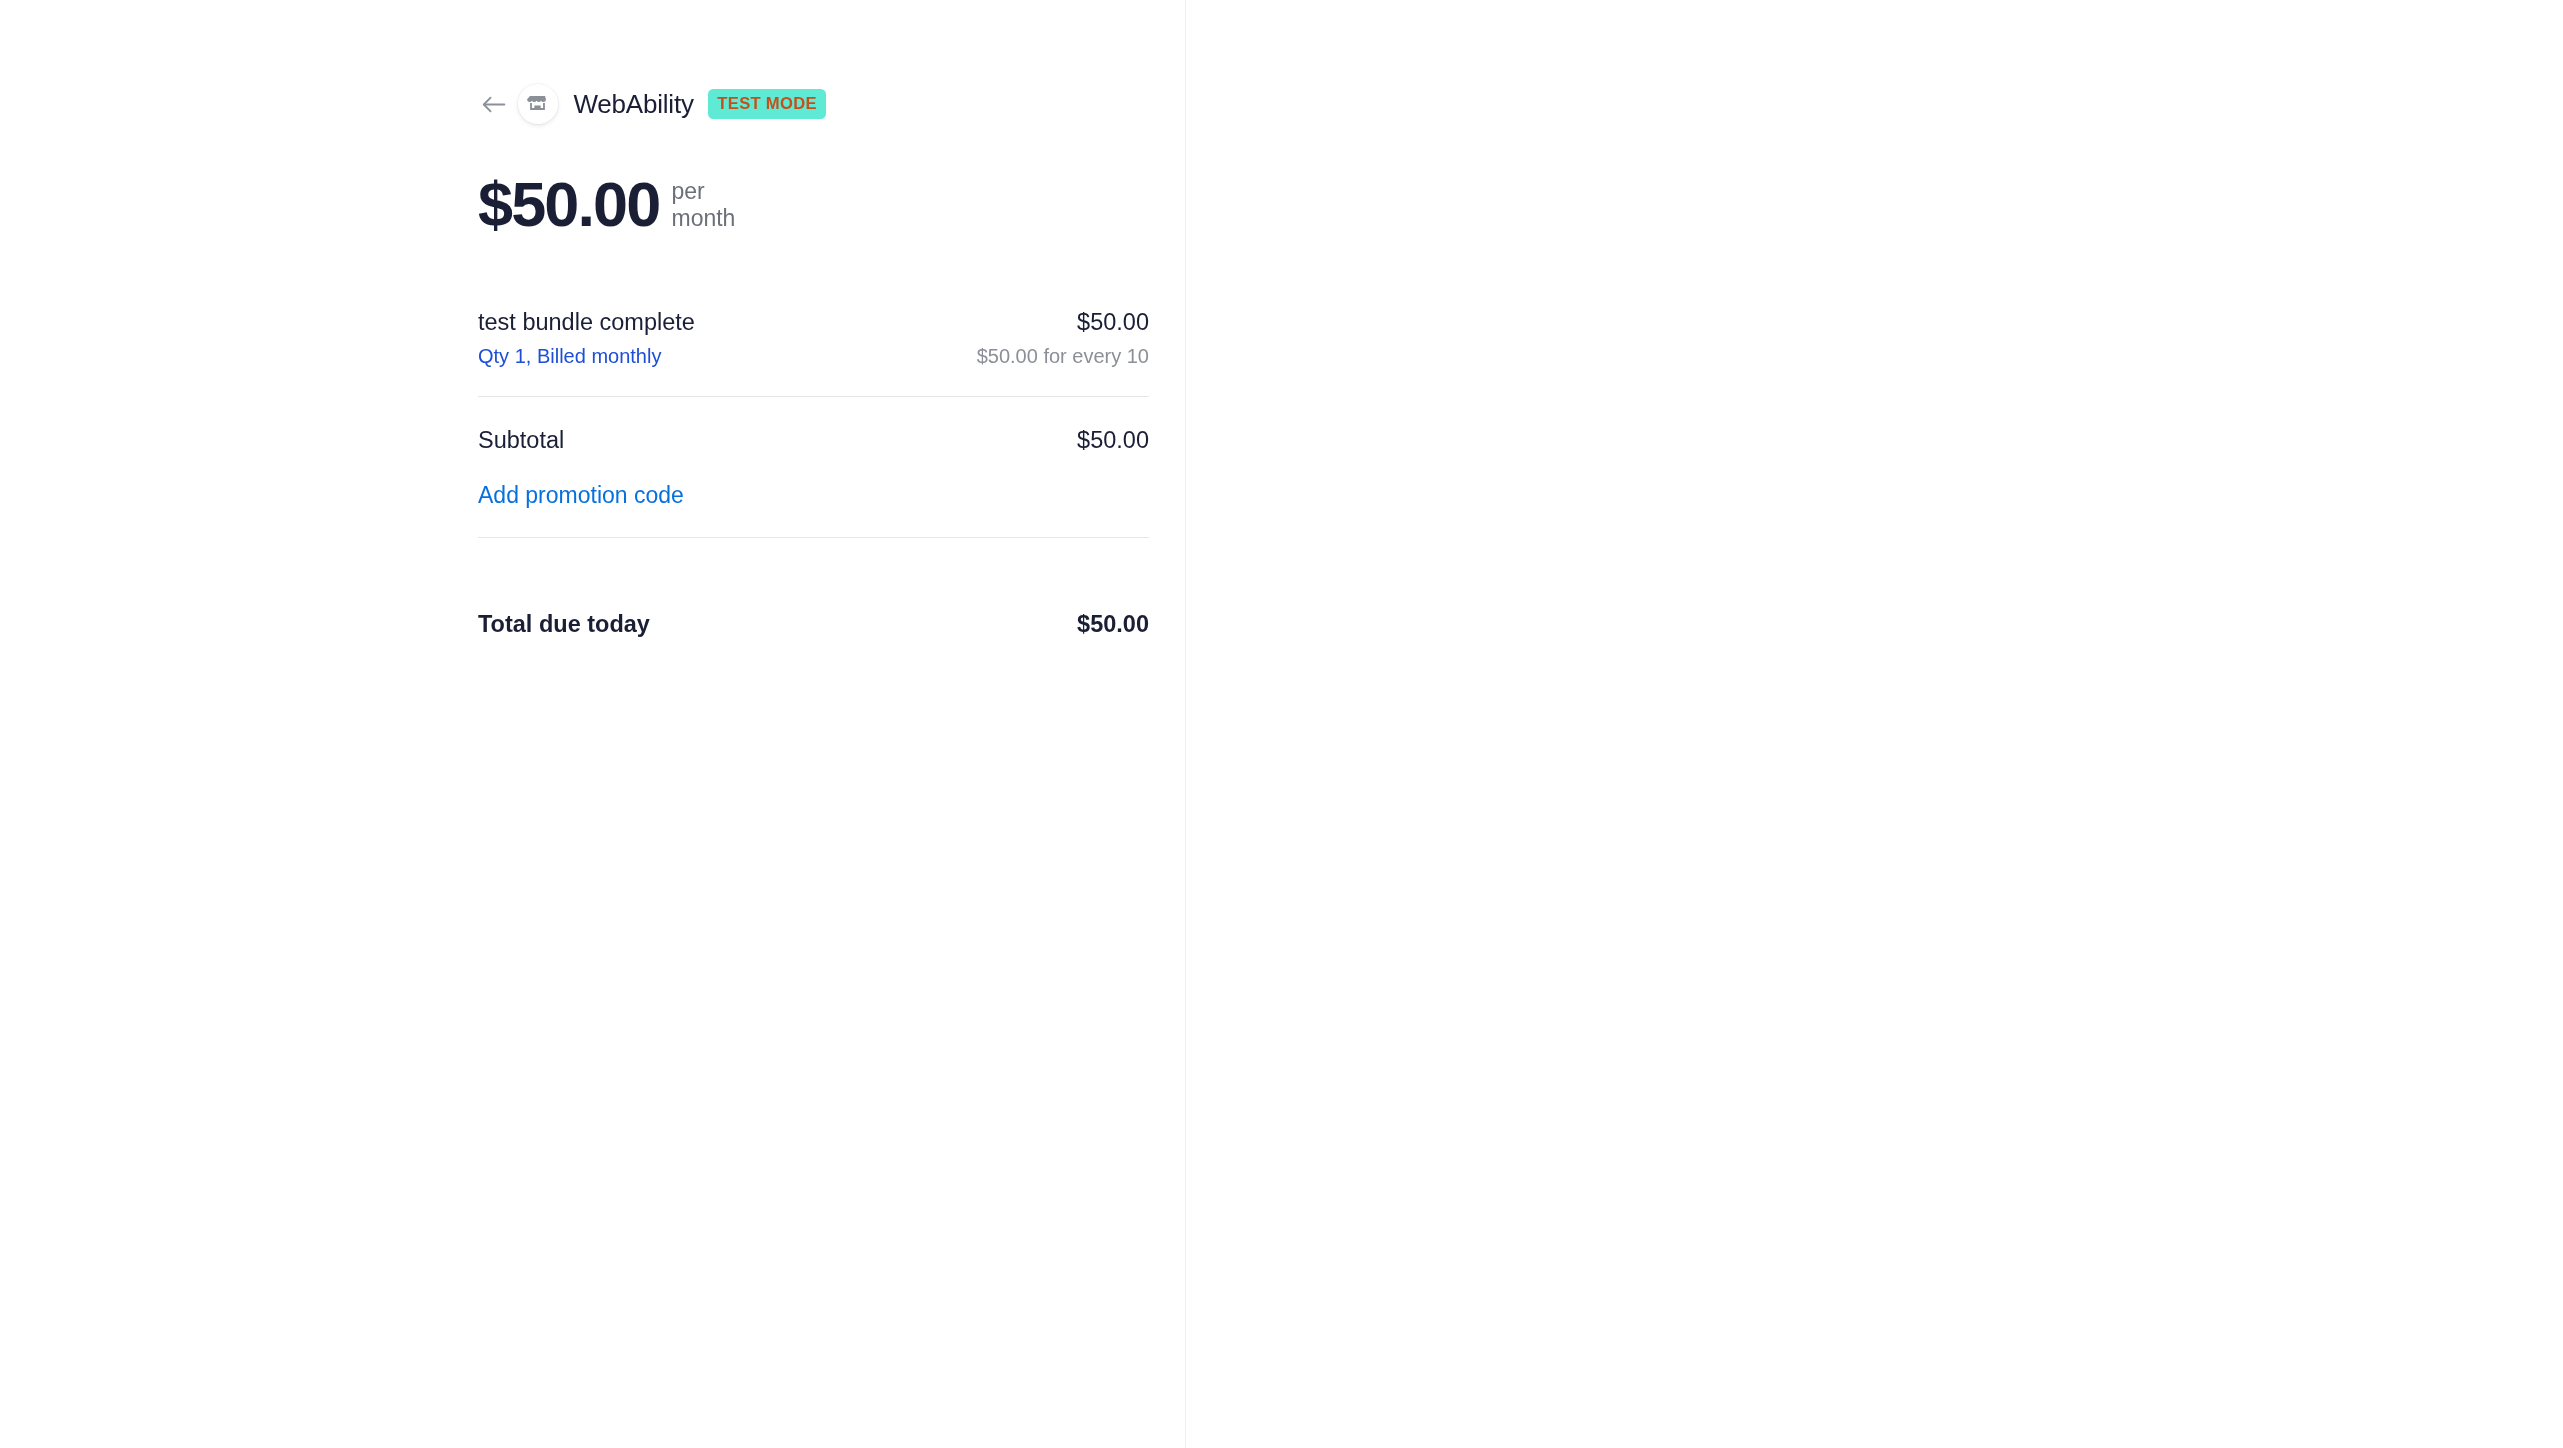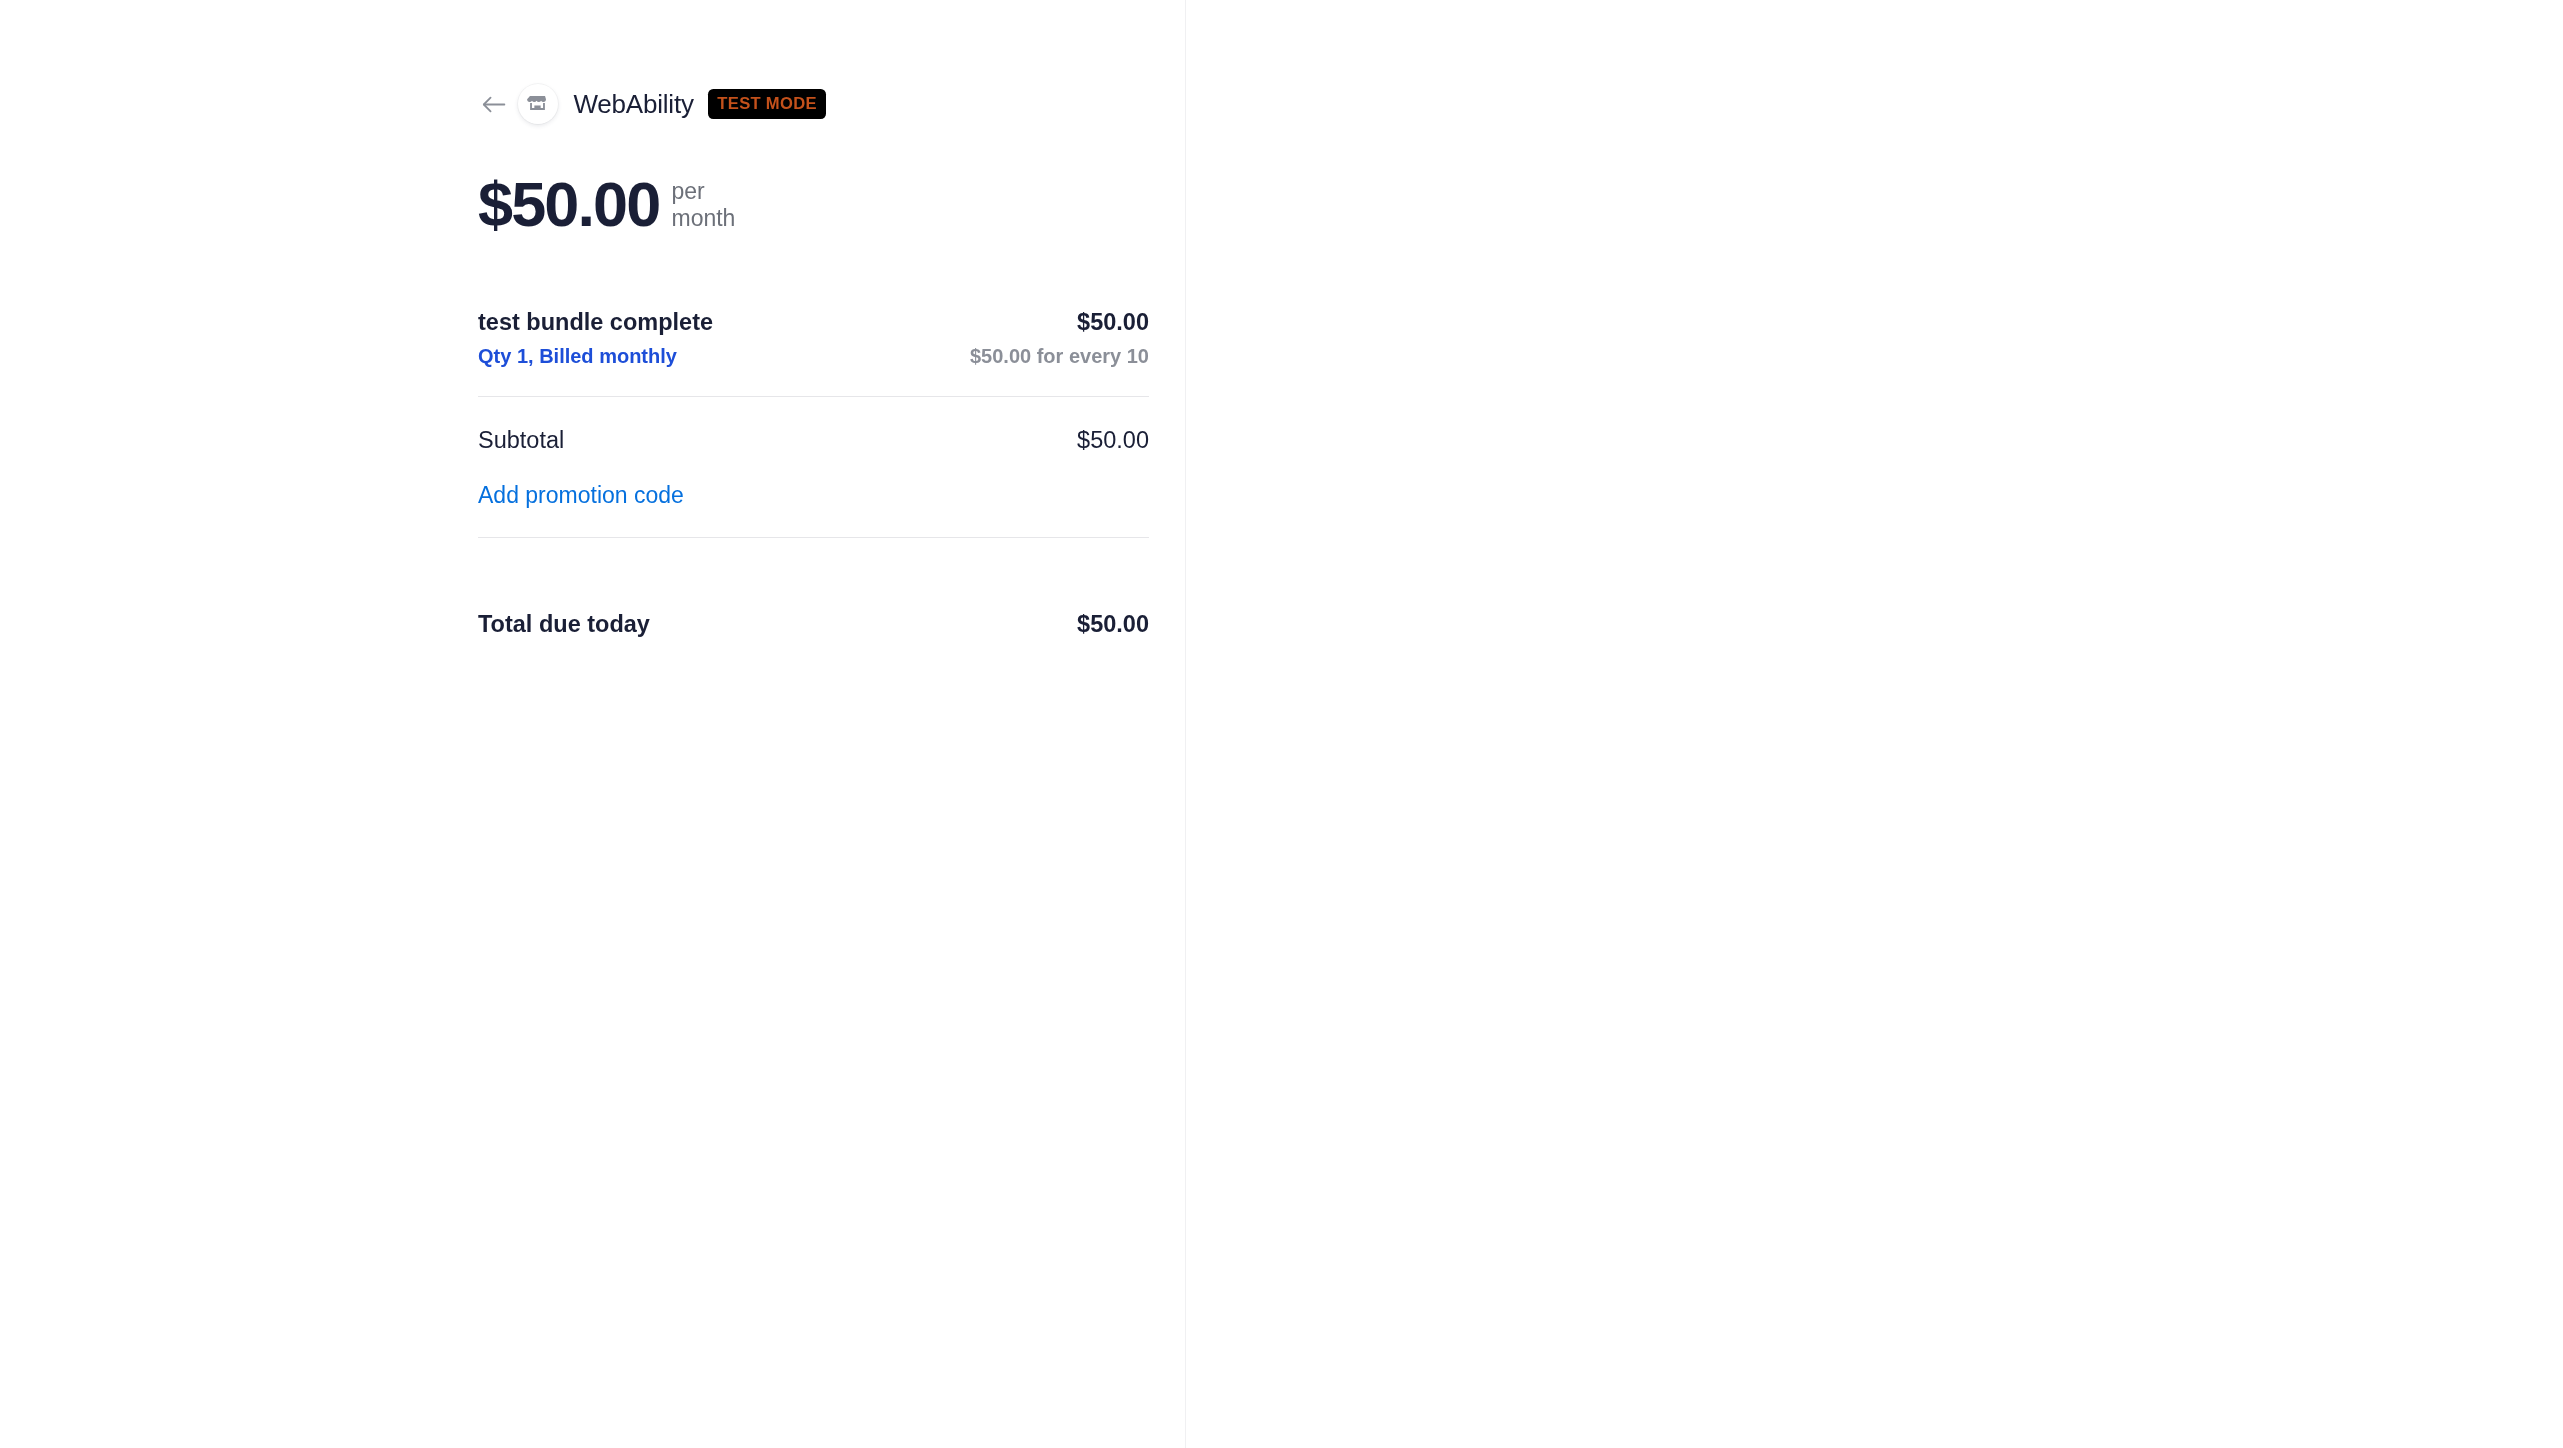--- a/index.html
+++ b/index.html
@@ -32,41 +32,41 @@
     box-shadow: 0 0 0 0.9px rgba(0,0,0,0.035), 0 1.7px 4.4px rgba(60,66,87,0.12);
     display: flex; align-items: center; justify-content: center;
     flex: 0 0 auto; margin-right: 15.7px;
   }
   .merchant-name {
     font-size: 26px; color: #1a1f36; font-weight: 400;
     letter-spacing: -0.2px; white-space: nowrap;
   }
   .test-badge {
     margin-left: 14px;
-    background: #000000; color: #c4511b;
+    background: #5eead4; color: #c4511b;
     font-size: 16.6px; font-weight: 700; letter-spacing: 0.3px;
     padding: 4.4px 9.6px 5.2px; border-radius: 5.2px;
     white-space: nowrap;
   }
 
   .sub-title {
     font-size: 27px; color: #6c7079; font-weight: 400;
     letter-spacing: -0.1px; margin-bottom: 12.2px;
   }
   .price-row { display: flex; align-items: flex-start; margin-bottom: 73px; }
   .price-amount {
     font-size: 63px; font-weight: 700; color: #1a1f36;
     letter-spacing: -1.9px; line-height: 1.0;
   }
   .price-interval {
     font-size: 23px; color: #6c7079; line-height: 1.18;
     margin-left: 12.2px; margin-top: 5.2px;
   }
 
-  .line-item { display: flex; justify-content: space-between; align-items: flex-end; font-weight: bold; }
+  .line-item { display: flex; justify-content: space-between; align-items: flex-end; }
   .li-left .li-name { font-size: 23.5px; color: #1a1f36; margin-bottom: 8.7px; }
   .li-left .li-sub { font-size: 20px; color: #1d4ed8; }
   .li-right { text-align: right; }
   .li-right .li-price { font-size: 23.5px; color: #1a1f36; margin-bottom: 8.7px; }
   .li-right .li-sub { font-size: 20px; color: #8b8f98; }
 
   .divider { height: 0.9px; background: #e6e6e9; margin: 28px 0 0 0; }
 
   .totals-row {
     display: flex; justify-content: space-between; align-items: center;

